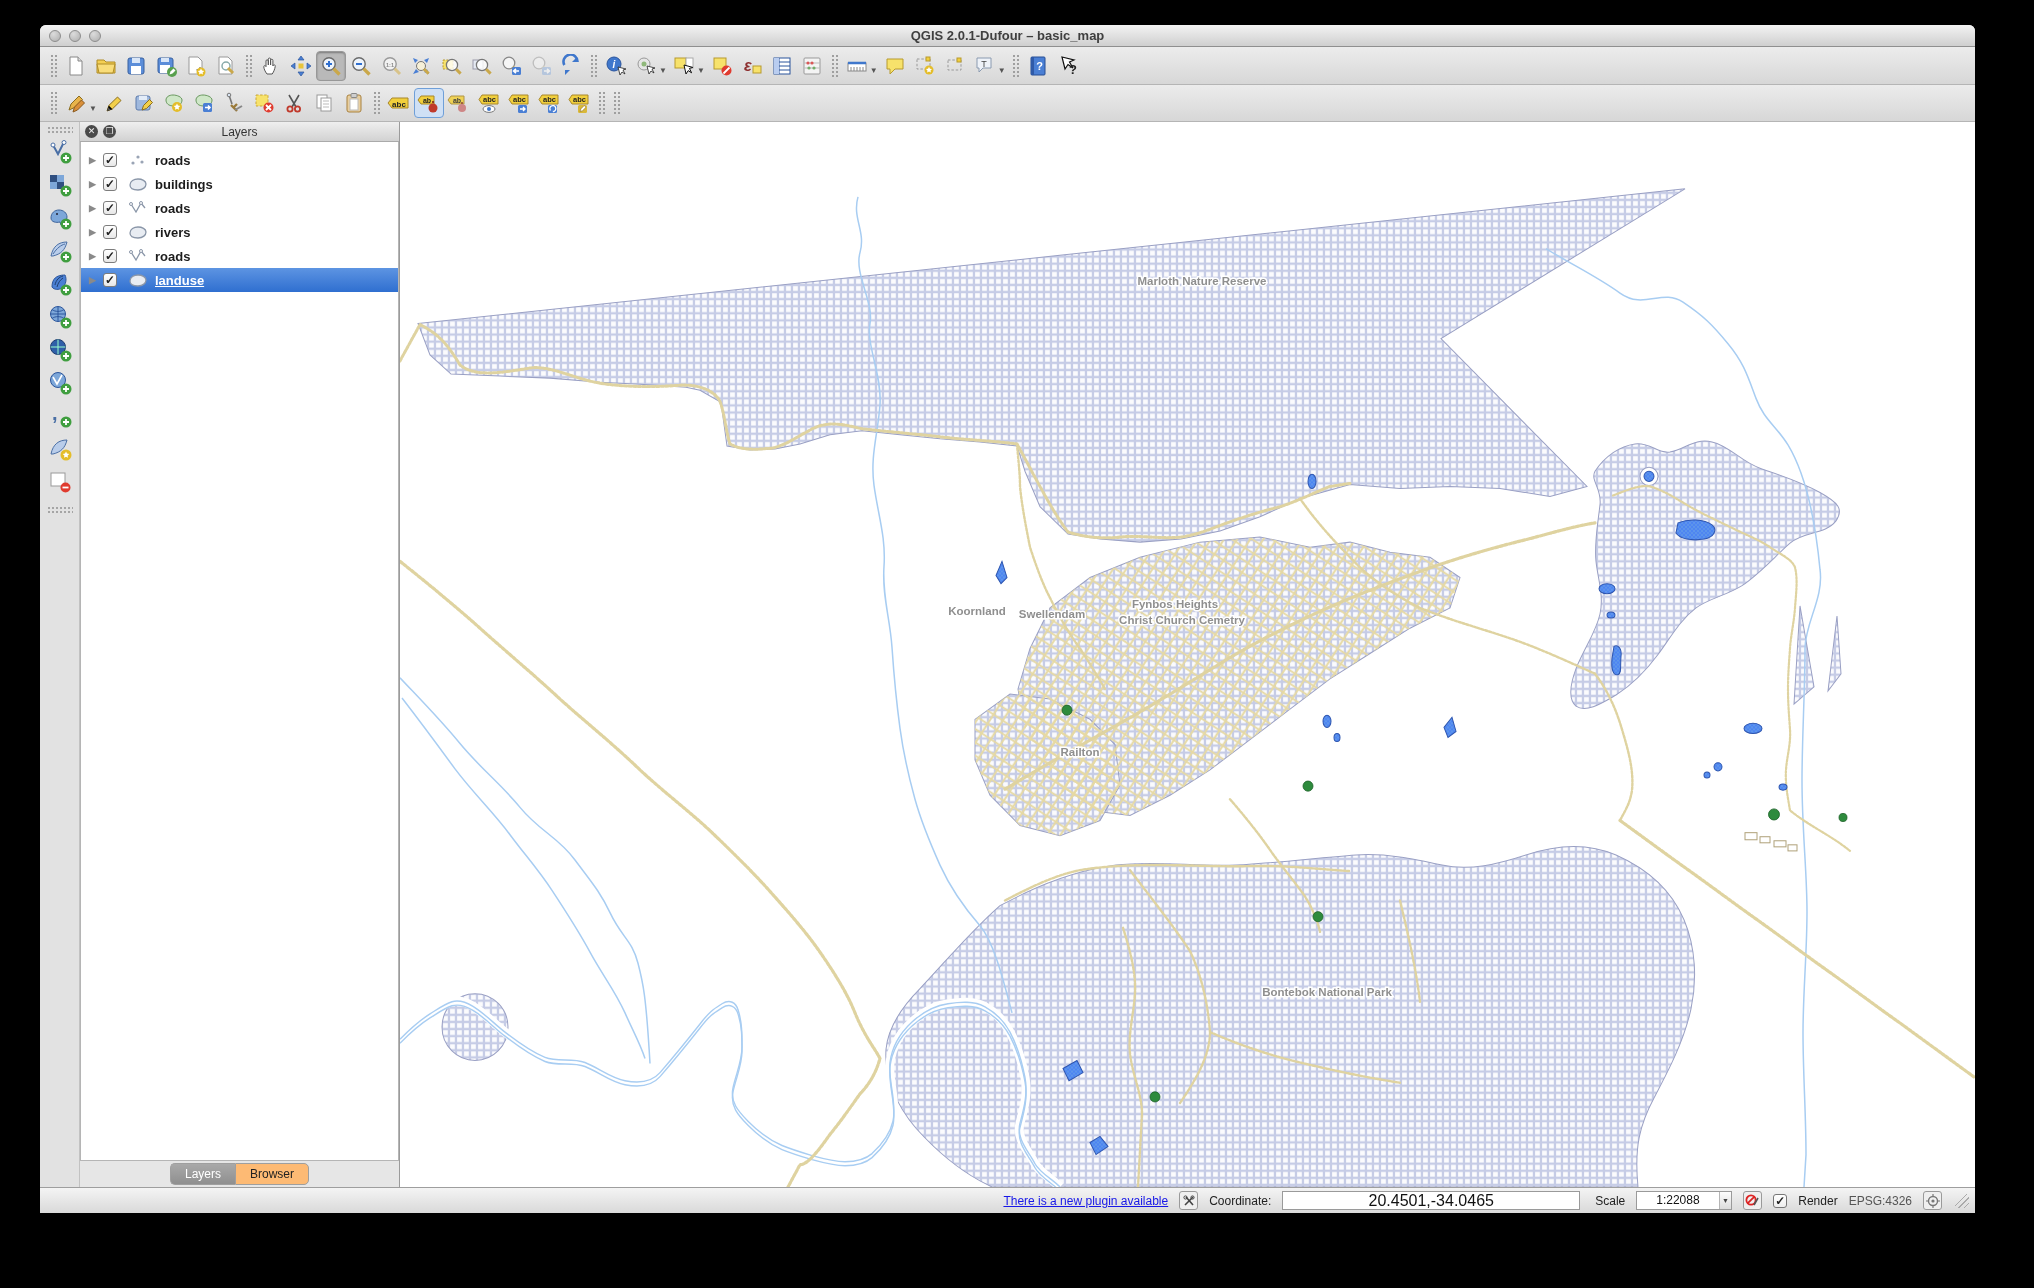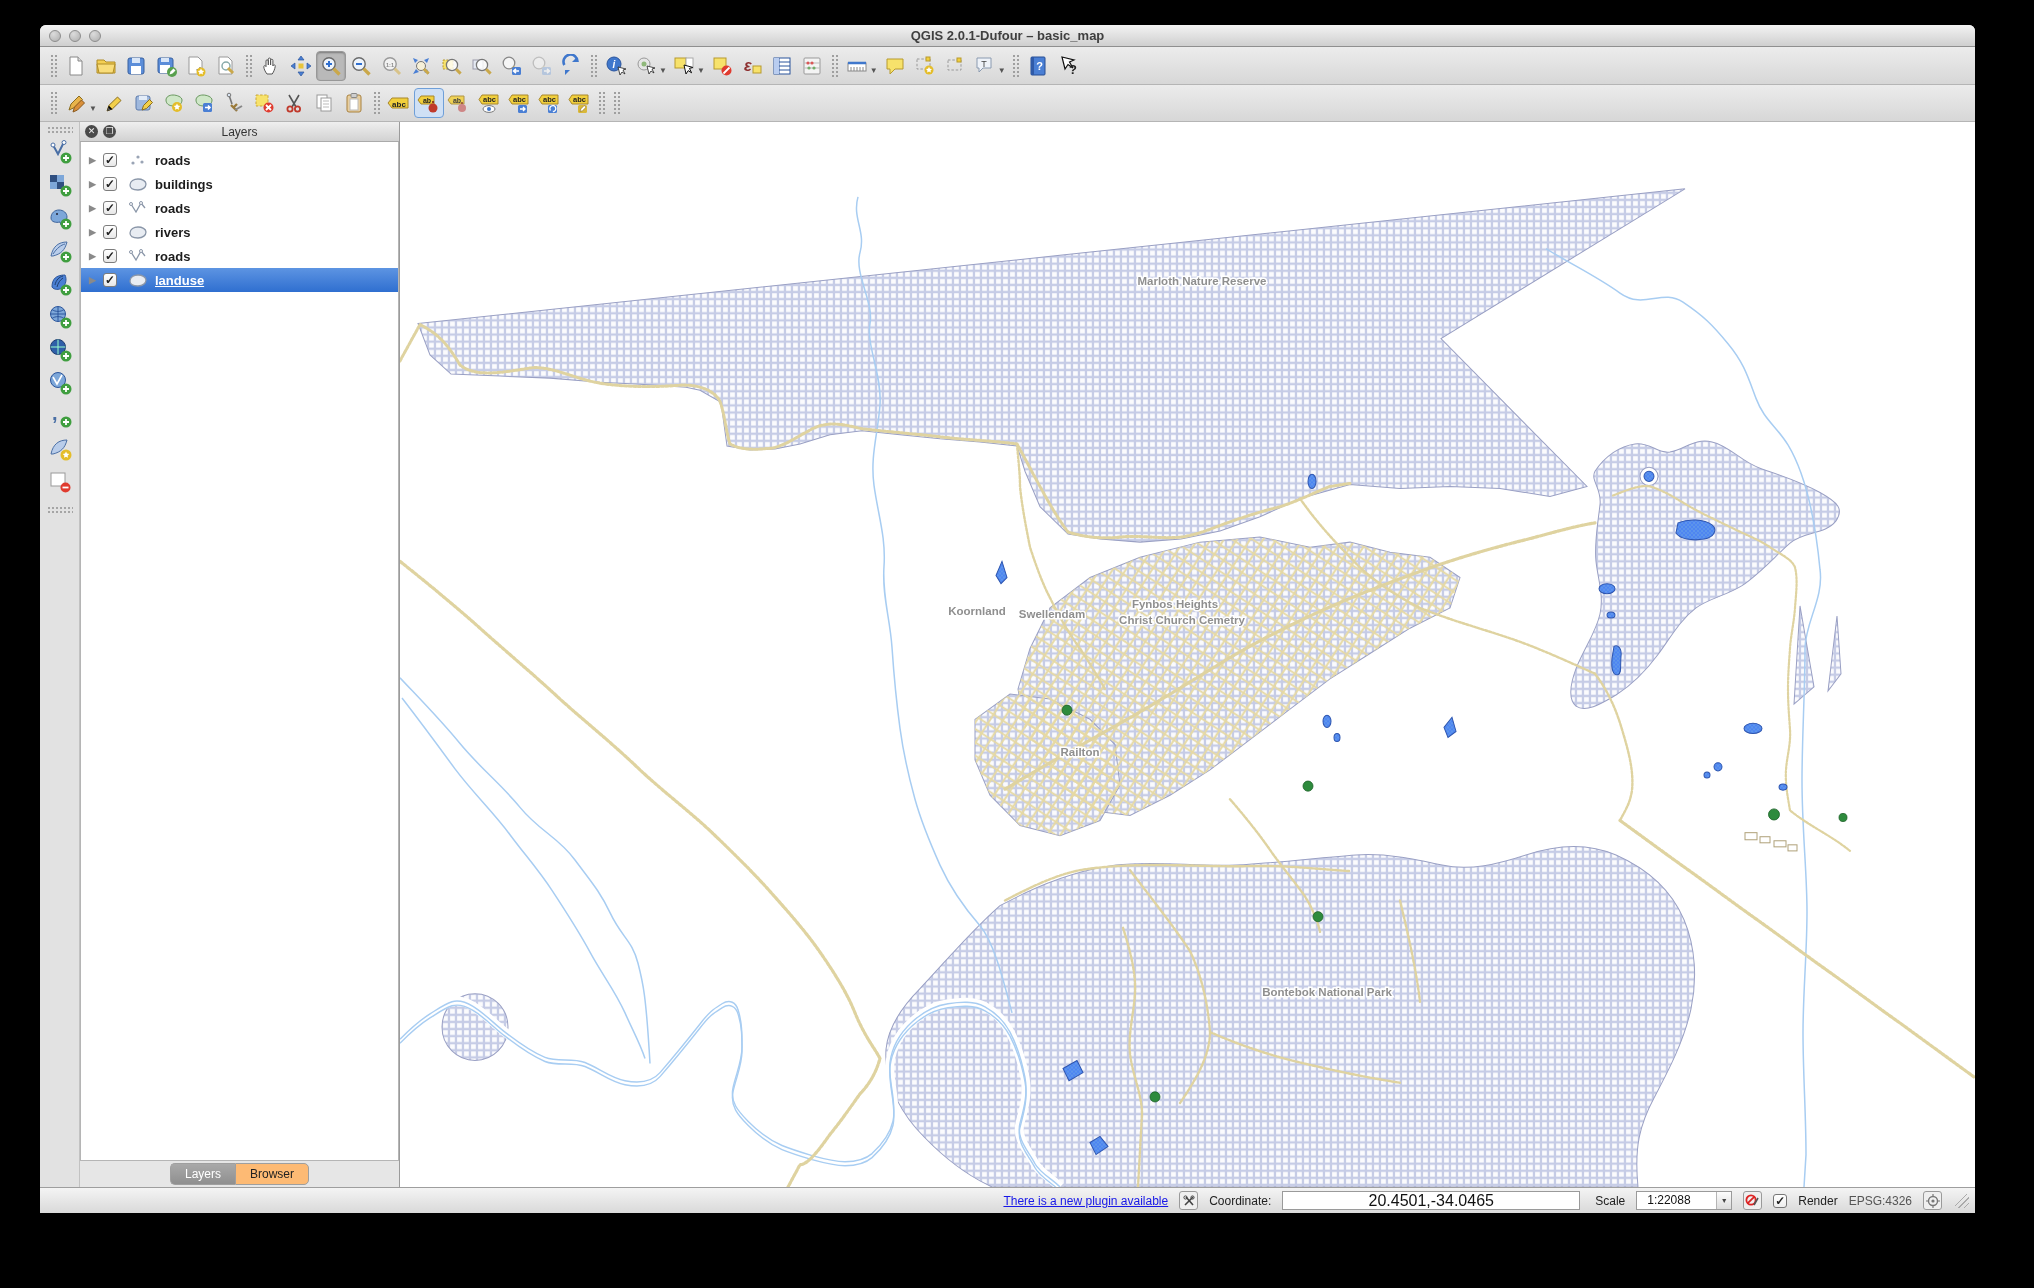--- a/index.html
+++ b/index.html
@@ -46,21 +46,21 @@
   .ptab.right{border-radius:0 5px 5px 0;}
   .map{flex:1;background:#fff;position:relative;min-width:0;padding-left:29px;}
   .map svg{position:absolute;inset:0;width:100%;height:100%;}
   
   .status{height:26px;background:linear-gradient(#f4f4f4,#d9d9d9);border-top:1px solid #9e9e9e;display:flex;align-items:center;
     font-size:12px;color:#222;gap:11px;padding:0 6px;flex:0 0 auto;}
   .slink{color:#1717e8;text-decoration:underline;margin-left:auto;}
   .sbox{width:19px;height:19px;border:1px solid #9a9a9a;border-radius:3px;background:#efefef;display:flex;align-items:center;justify-content:center;}
   .sinput{width:298px;height:19px;border:1px solid #9a9a9a;background:#fff;text-align:center;font-size:16px;line-height:17px;color:#111;}
   .scombo{width:96px;height:19px;border:1px solid #9a9a9a;background:#fff;display:flex;}
-  .scombo .val{flex:1;padding:1px 10px;font-size:12px;color:#111;}
+  .scombo .val{flex:1;padding:1px 19px;font-size:12px;color:#111;}
   .scombo .arr{width:15px;border-left:1px solid #b5b5b5;background:linear-gradient(#fdfdfd,#dcdcdc);font-size:7px;color:#444;display:flex;align-items:center;justify-content:center;}
   .ck{width:14px;height:14px;border:1px solid #777;border-radius:3px;background:linear-gradient(#fff,#eee);display:flex;align-items:center;justify-content:center;font-size:12px;font-weight:bold;color:#222;}
   .gripc{width:14px;height:14px;margin-left:2px;background:
      linear-gradient(135deg,rgba(0,0,0,0) 40%,#aaa 40%,#aaa 45%,rgba(0,0,0,0) 45%,rgba(0,0,0,0) 60%,#aaa 60%,#aaa 65%,rgba(0,0,0,0) 65%,rgba(0,0,0,0) 80%,#aaa 80%,#aaa 85%,rgba(0,0,0,0) 85%);}
   .maplabel{font-size:11.5px;fill:#8f8f8f;paint-order:stroke;stroke:#fff;stroke-width:3px;text-anchor:middle;font-weight:bold;}
 </style>
 </head>
 <body>
 
 <div class="stage">

